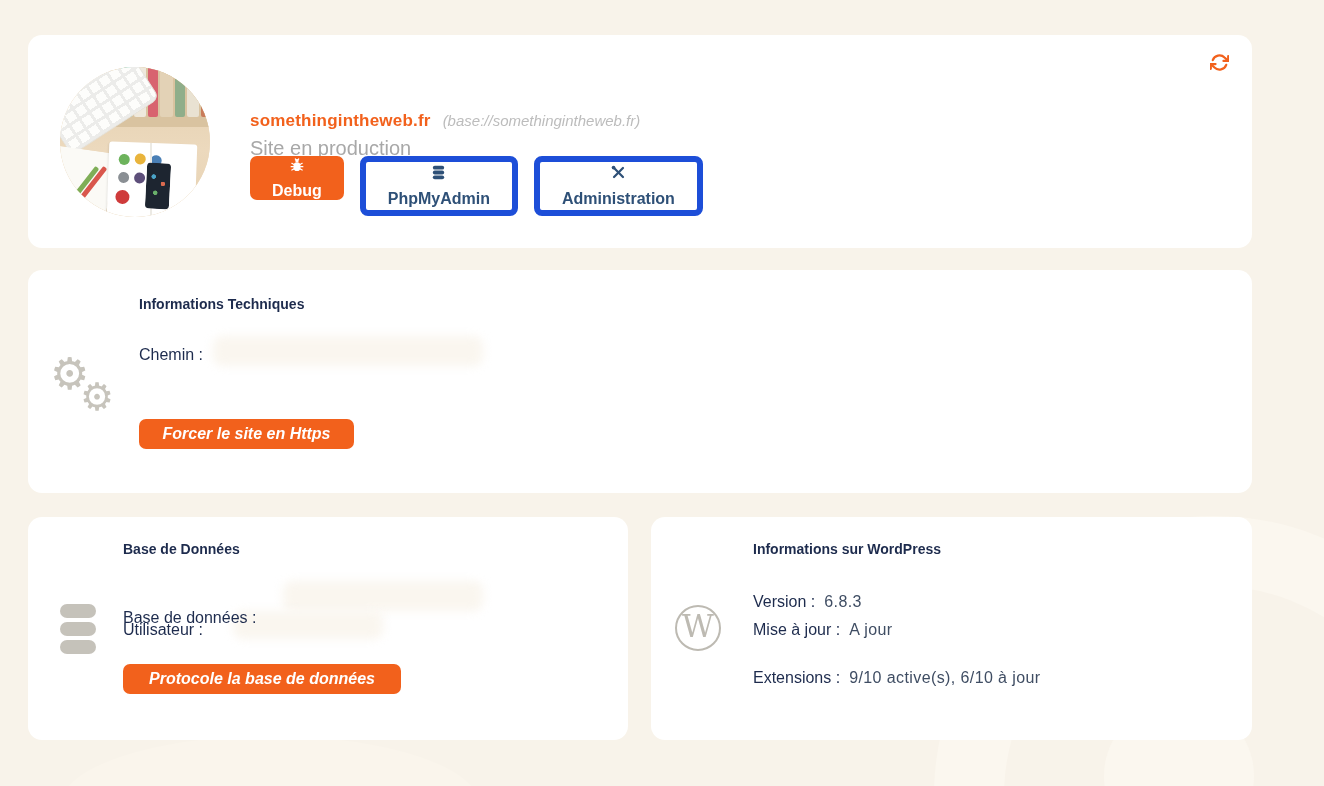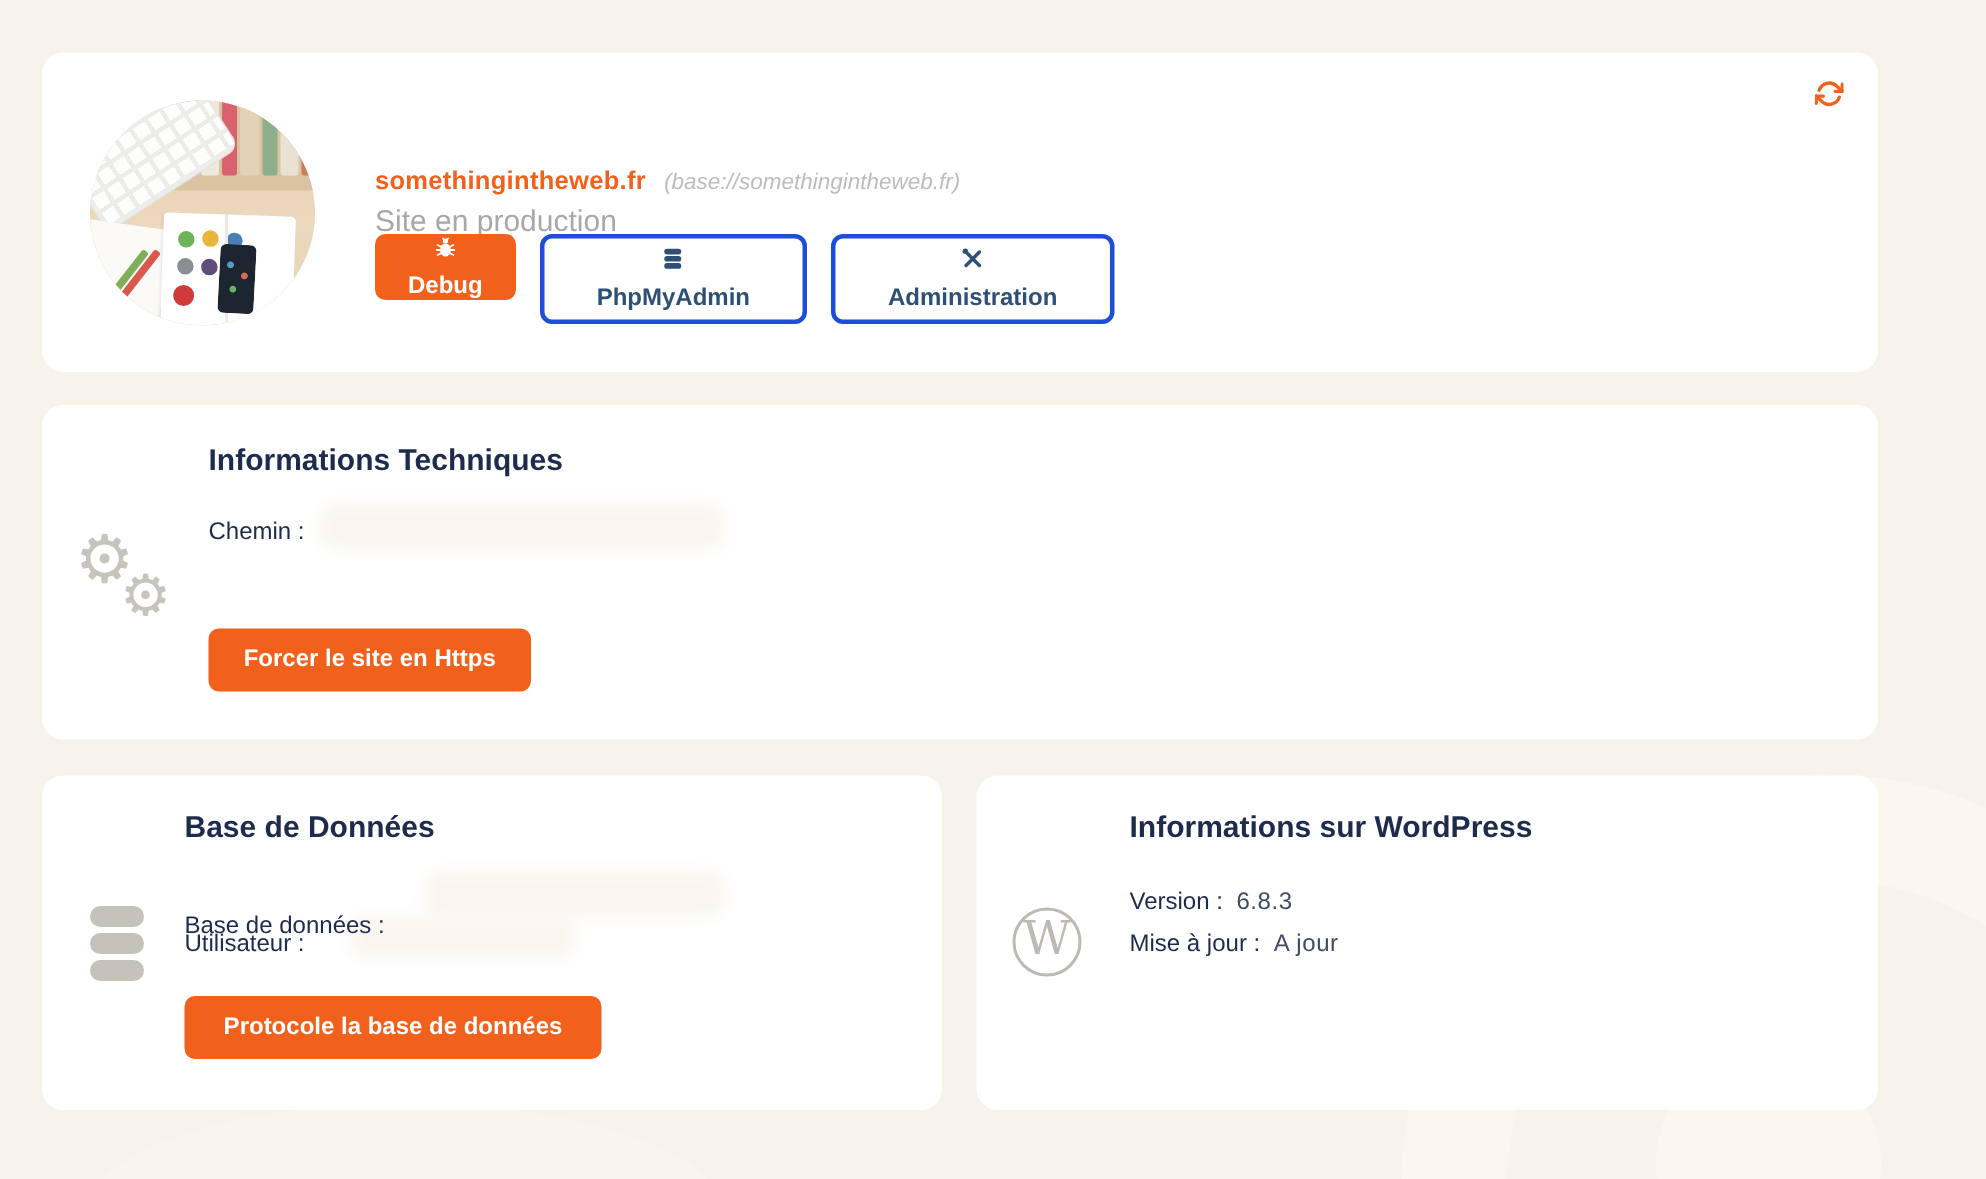--- a/index.html
+++ b/index.html
@@ -84,37 +84,37 @@
   .site-status { position:absolute; left:222px; top:102px; font-size:20px; color:#a8a8a8; }
 
   .header-buttons { position:absolute; left:222px; top:121px; display:flex; gap:16px; }
   .btn { display:inline-flex; align-items:center; justify-content:center; gap:9px;
          font-family:inherit; font-size:16px; font-weight:bold; cursor:pointer;flex-direction:column; }
   .btn-orange {
     background:#f2611c; color:#ffffff; border:none; border-radius:7px;
     height:44px; padding:0 22px;
   }
   .btn-outline {
-    background:#ffffff; color:#2e5077; border:3px solid #1d4ed8; border-radius:8px;
-    height:60px; padding:0 35px;
+    background:#ffffff; color:#2e5077; border:6px solid #1d4ed8; border-radius:8px;
+    height:60px; padding:0 22px;
   }
   .refresh-btn {
     position:absolute; top:14px; right:20px;
     width:26px; height:26px; border:none; background:transparent;
     cursor:pointer; display:flex; align-items:center; justify-content:center;
   }
 
   
   .card-icon { position:absolute; }
-  .card-title { position:absolute; font-size:20px; font-weight:bold; color:#1d2b4d; }
+  .card-title { position:absolute; font-size:14px; font-weight:bold; color:#1d2b4d; }
   .info-row { position:absolute; display:flex; align-items:center; gap:9px; height:26px; }
   .lbl { font-size:16px; font-weight:normal; color:#1d2b4d; white-space:nowrap; }
   .val { font-size:16px; color:#3f4d63; white-space:nowrap; letter-spacing:0.4px; }
   .redacted { position:absolute; background:rgba(250,246,238,0.95); filter:blur(5px); border-radius:9px; }
-  .action-btn { position:absolute; height:42px; border-radius:7px; }
+  .action-btn { position:absolute; height:30px; border-radius:7px;font-style:italic; }
 
   .gear-glyph { color:#c7c4bc; line-height:1; font-family:"DejaVu Sans", sans-serif; }
   .gear-1 { position:absolute; left:0; top:0; font-size:44px; }
   .gear-2 { position:absolute; left:30px; top:26px; font-size:38px; }
 
   .wp-circle {
     width:46px; height:46px; border-radius:50%;
     border:2.5px solid #bdbab2; display:flex; align-items:center; justify-content:center;
   }
   .wp-w { font-family:"DejaVu Serif", serif; font-size:31px; color:#bdbab2; line-height:1; margin-top:-3px; }
@@ -278,15 +278,19 @@
     <div class="card-title" style="left:102px; top:24px;">Informations sur WordPress</div>
 
     <div class="info-row" style="left:102px; top:72px;">
       <span class="lbl">Version :</span>
       <span class="val">6.8.3</span>
     </div>
     <div class="info-row" style="left:102px; top:100px;">
       <span class="lbl">Mise à jour :</span>
       <span class="val">A jour</span>
     </div>
+    <div class="info-row" style="left:102px; top:148px;">
+      <span class="lbl">Extensions :</span>
+      <span class="val">9/10 active(s), 6/10 à jour</span>
+    </div>
   </div>
 
 </div>
 
 </body></html>

